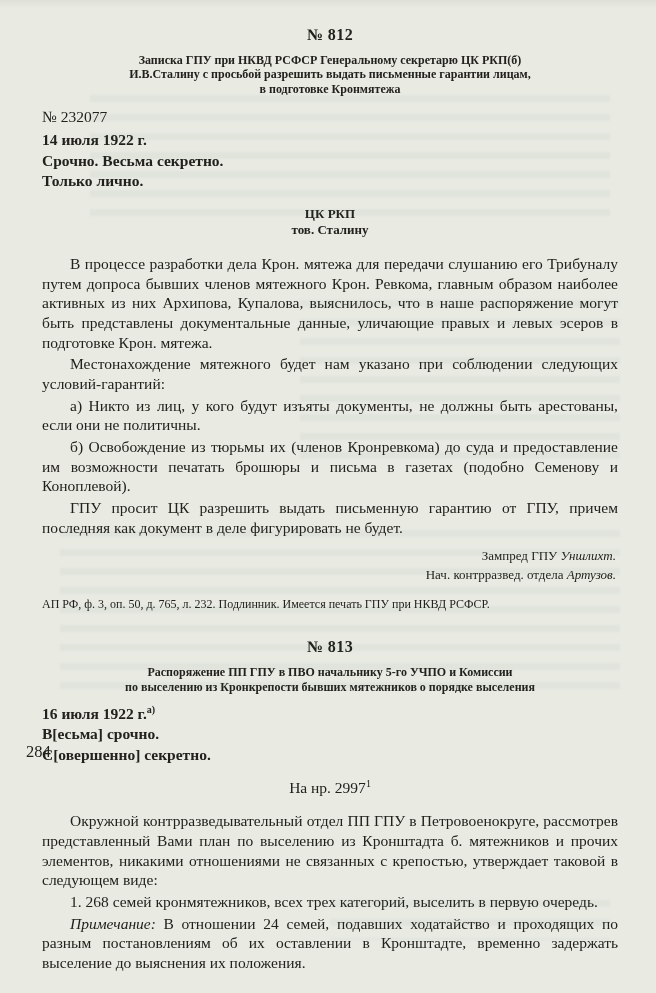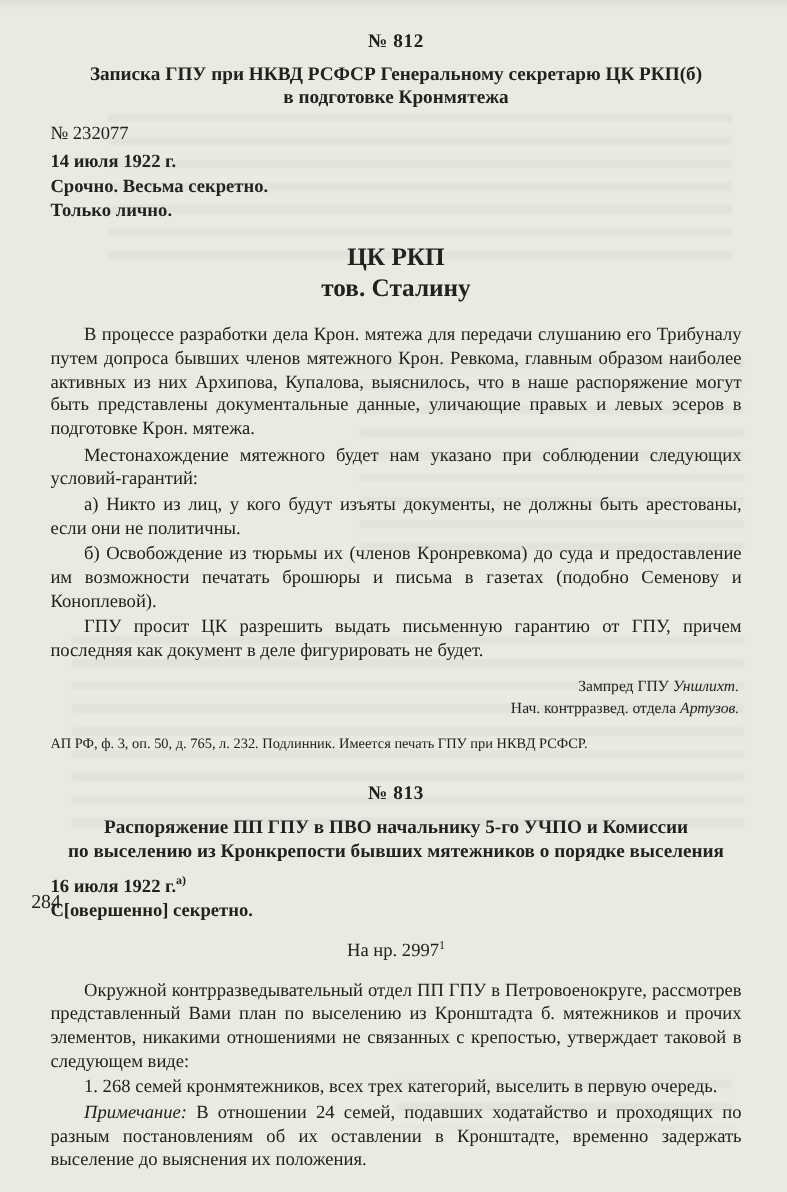--- a/index.html
+++ b/index.html
@@ -40,42 +40,42 @@
 
   .doc-number {
     text-align: center;
     font-weight: 700;
     font-size: 16px;
     letter-spacing: 0.5px;
     margin: 0 0 9px 0;
   }
   .doc-title {
     font-weight: 700;
-    font-size: 16px;
+    font-size: 12px;
     line-height: 1.2;
     text-align: center;
     margin: 0 0 10px 0;
   }
   .doc-title .tl { display: block; }
 
   .reg-number {
     font-size: 15.5px;
     margin: 12px 0 0 0;
   }
   .right-block {
     text-align: left;
     font-size: 15.5px;
     line-height: 1.32;
     margin: 4px 2px 12px 0;
     font-weight: bold;
   }
   .addressee {
     text-align: center;
     font-weight: 700;
-    font-size: 21px;
+    font-size: 13px;
     line-height: 1.25;
     margin: 14px 0 16px 0;
   }
   p.body {
     margin: 0;
     text-indent: 28px;
     font-size: 15.5px;
     line-height: 1.27;
     text-align: justify;
   }
@@ -124,20 +124,21 @@
   <div class="ghost g1"></div>
   <div class="ghost g2"></div>
   <div class="ghost g3"></div>
   <div class="ghost g4"></div>
 
   <section>
     <div class="doc-number">№ 812</div>
 
     <h1 class="doc-title">
       <span class="tl">Записка ГПУ при НКВД РСФСР Генеральному секретарю ЦК РКП(б)</span>
+      <span class="tl">И.В.Сталину с просьбой разрешить выдать письменные гарантии лицам,</span>
       <span class="tl">в подготовке Кронмятежа</span>
     </h1>
 
     <div class="reg-number">№ 232077</div>
 
     <div class="right-block">
       <div>14 июля 1922 г.</div>
       <div>Срочно. Весьма секретно.</div>
       <div>Только лично.</div>
     </div>
@@ -164,20 +165,21 @@
   <section class="doc2">
     <div class="doc-number">№ 813</div>
 
     <h1 class="doc-title">
       <span class="tl">Распоряжение ПП ГПУ в ПВО начальнику 5-го УЧПО и Комиссии</span>
       <span class="tl">по выселению из Кронкрепости бывших мятежников о порядке выселения</span>
     </h1>
 
     <div class="right-block">
       <div><span>16 июля 1922 г.</span><sup>а)</sup></div>
+      <div>В[есьма] срочно.</div>
       <div>С[овершенно] секретно.</div>
     </div>
 
     <div class="ref-line"><span>На нр. 2997</span><sup>1</sup></div>
 
     <p class="body">Окружной контрразведывательный отдел ПП ГПУ в Петровоенокруге, рассмотрев представленный Вами план по выселению из Кронштадта б. мятежников и прочих элементов, никакими отношениями не связанных с крепостью, утверждает таковой в следующем виде:</p>
     <p class="body spaced">1. 268 семей кронмятежников, всех трех категорий, выселить в первую очередь.</p>
     <p class="body spaced"><span class="note-label">Примечание:</span><span> В отношении 24 семей, подавших ходатайство и проходящих по разным постановлениям об их оставлении в Кронштадте, временно задержать выселение до выяснения их положения.</span></p>
 
   </section>

